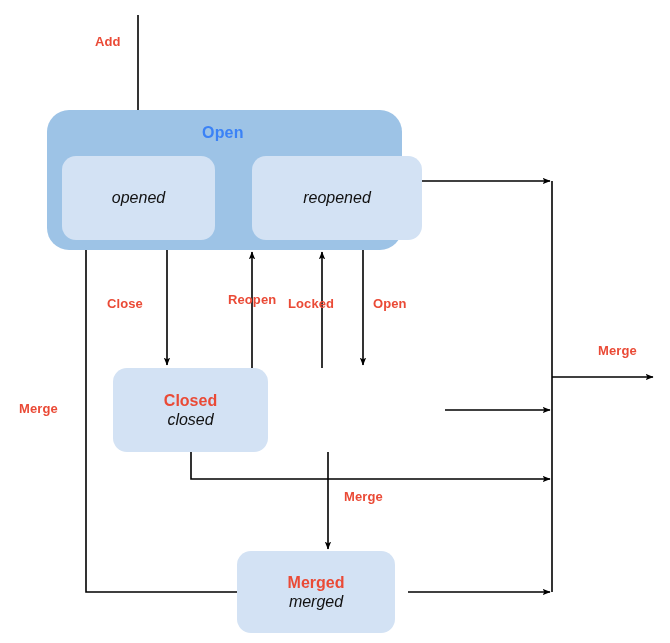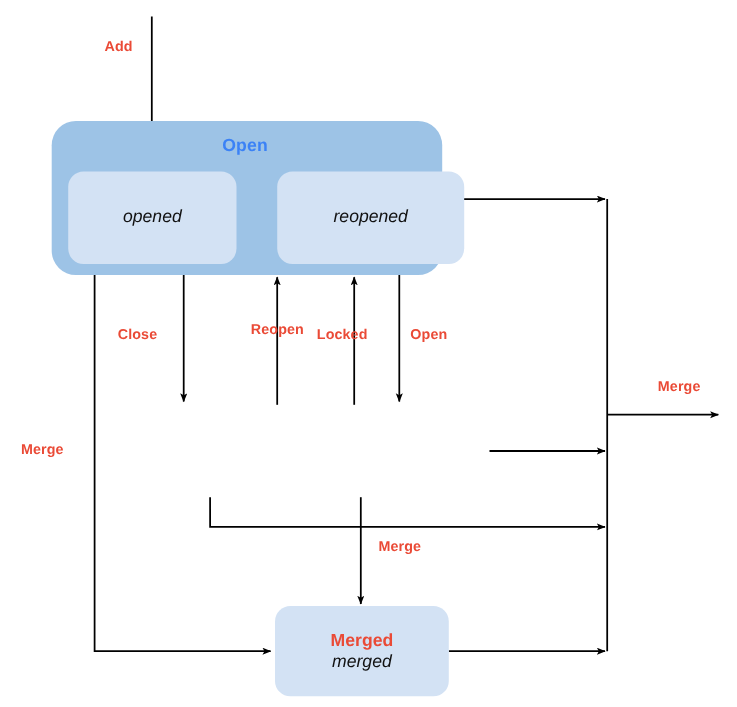--- a/index.html
+++ b/index.html
@@ -120,23 +120,27 @@
   <div class="group-title" style="left:202px; top:124px;">Open</div>
 
   <div class="node substate" style="left:62px; top:156px; width:153px; height:84px;">
     <span class="lower">opened</span>
   </div>
 
   <div class="node substate" style="left:252px; top:156px; width:170px; height:84px;">
     <span class="lower">reopened</span>
   </div>
 
+  <div class="node state" style="left:113px; top:368px; width:155px; height:84px;">
+    <span class="upper">Closed</span>
+    <span class="lower">closed</span>
+  </div>
 
 
-  <div class="node state" style="left:250px; top:551px; width:158px; height:82px;">
+  <div class="node state" style="left:237px; top:551px; width:158px; height:82px;">
     <span class="upper">Merged</span>
     <span class="lower">merged</span>
   </div>
 
   <div class="edge-label" style="left:95px; top:34px;">Add</div>
 
   <div class="edge-label" style="left:107px; top:296px;">Close</div>
 
   <div class="edge-label" style="left:200px; top:292px;margin-left:28px;">Reopen</div>
 

